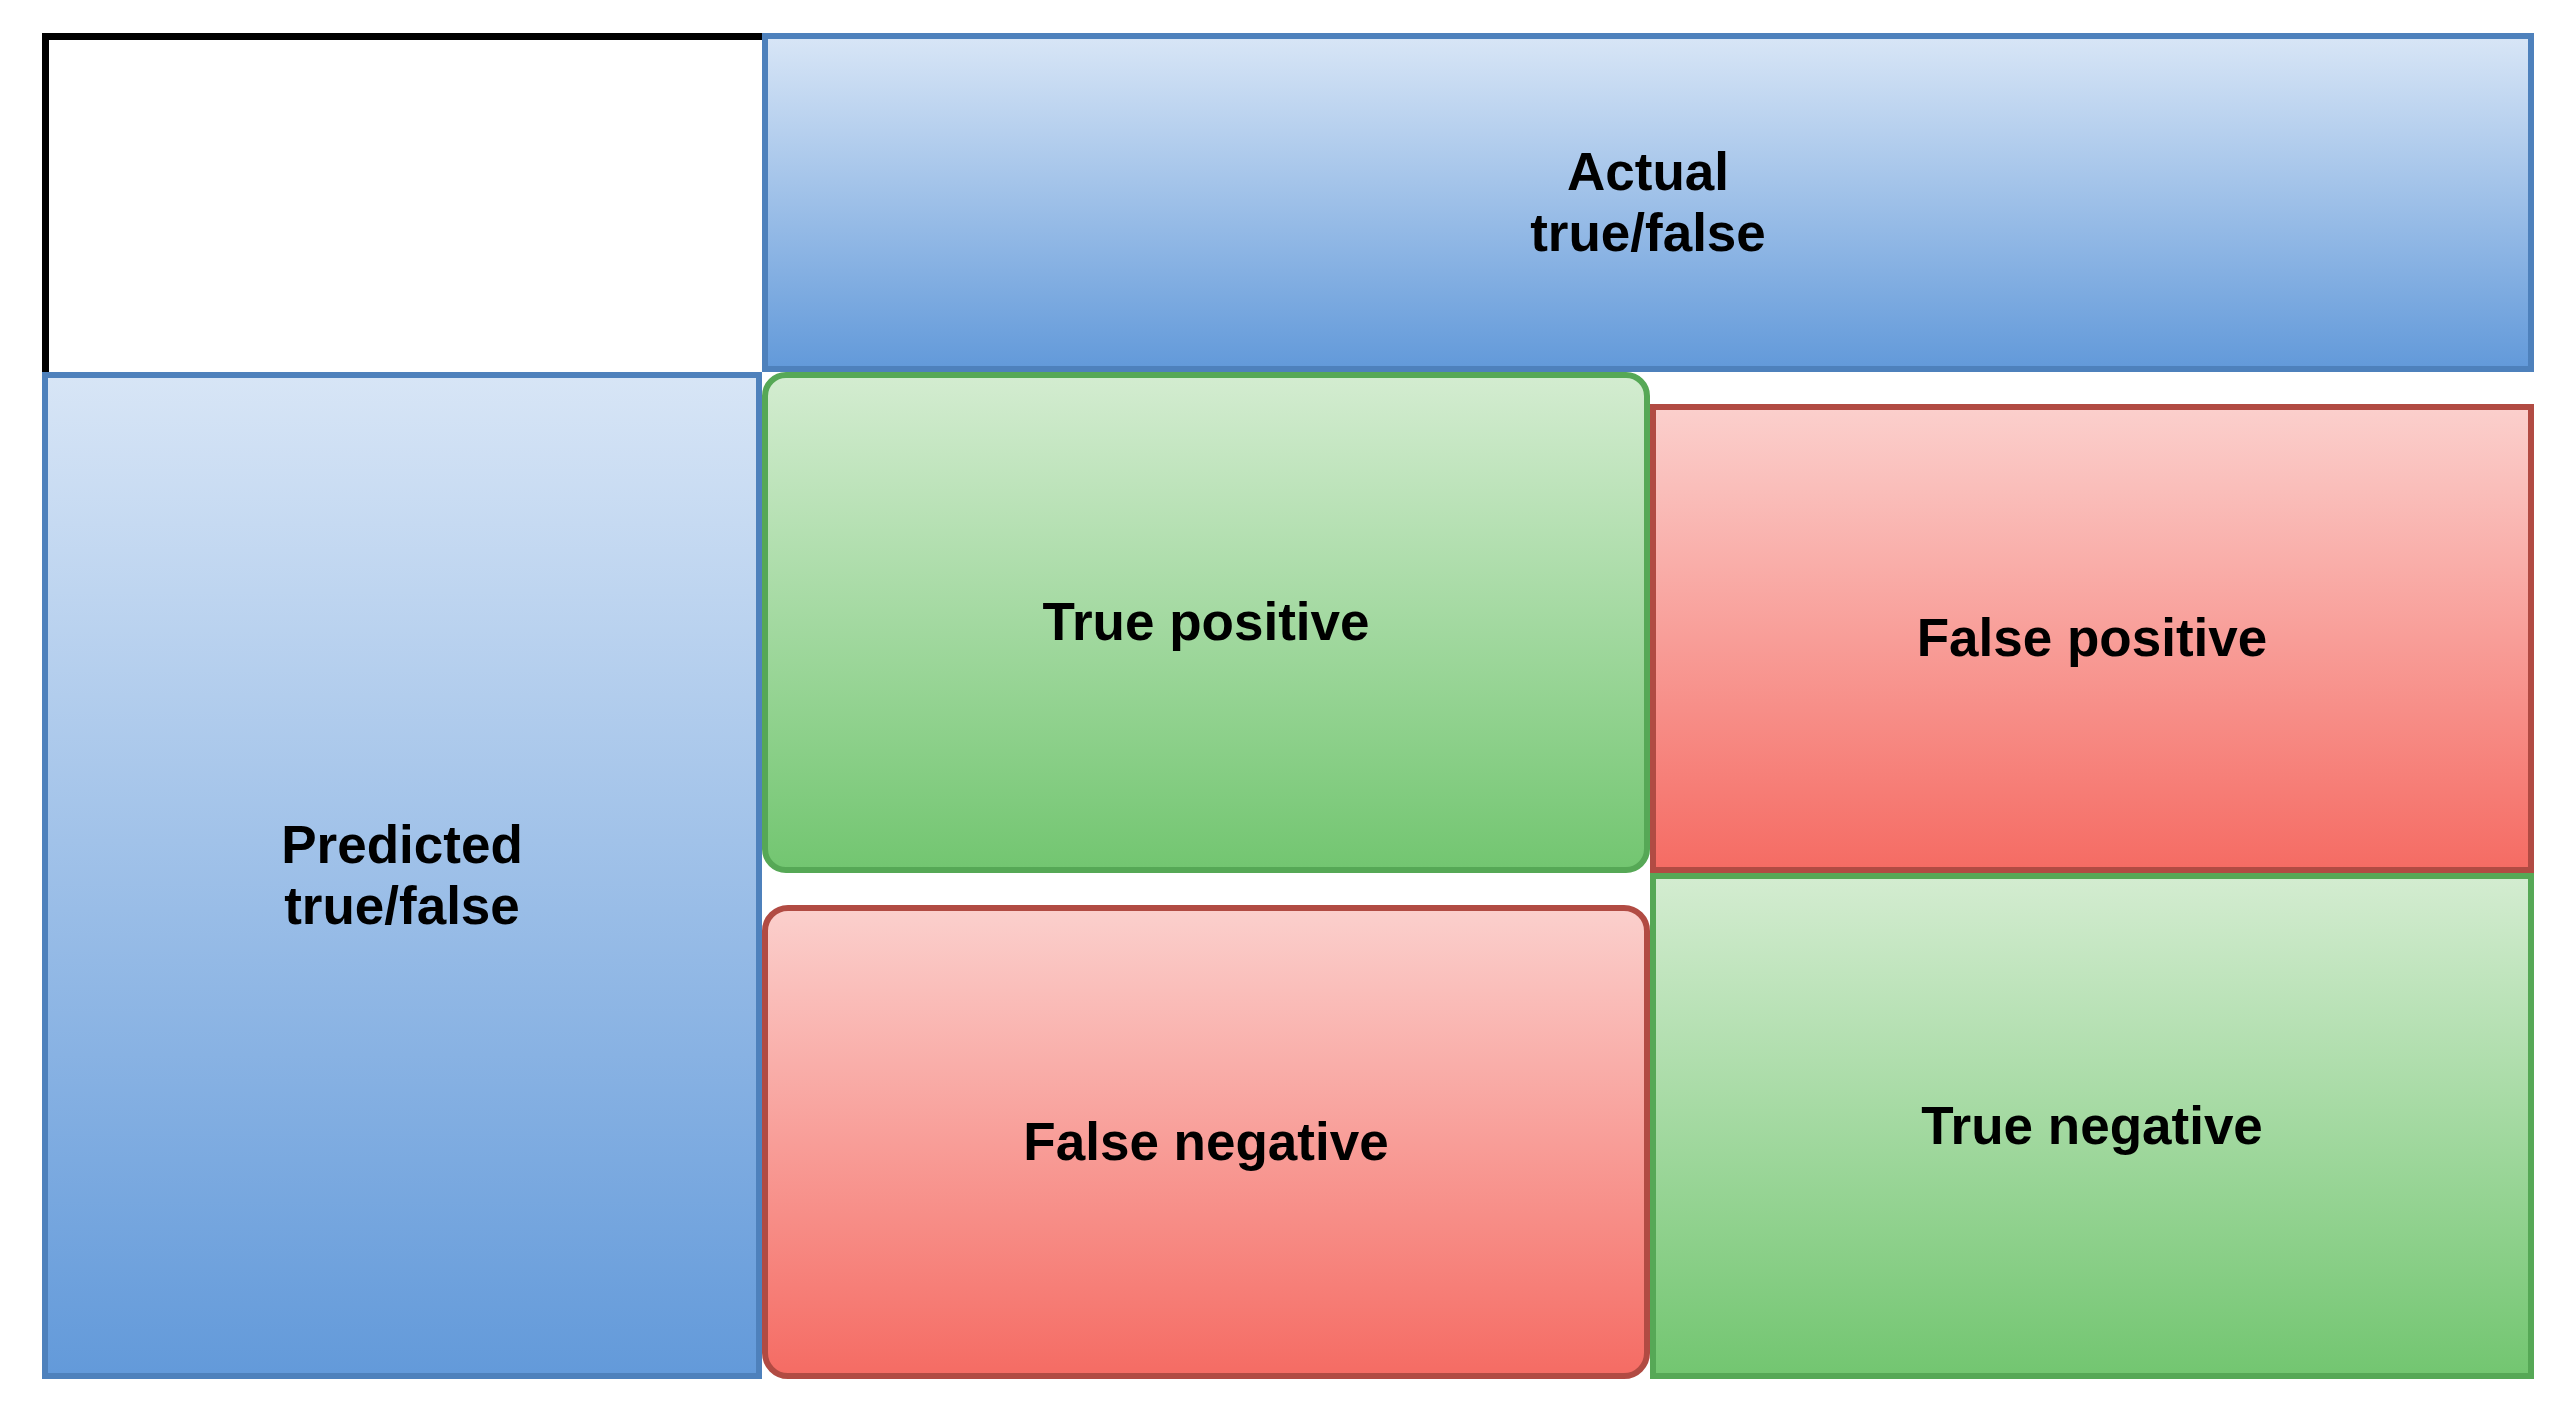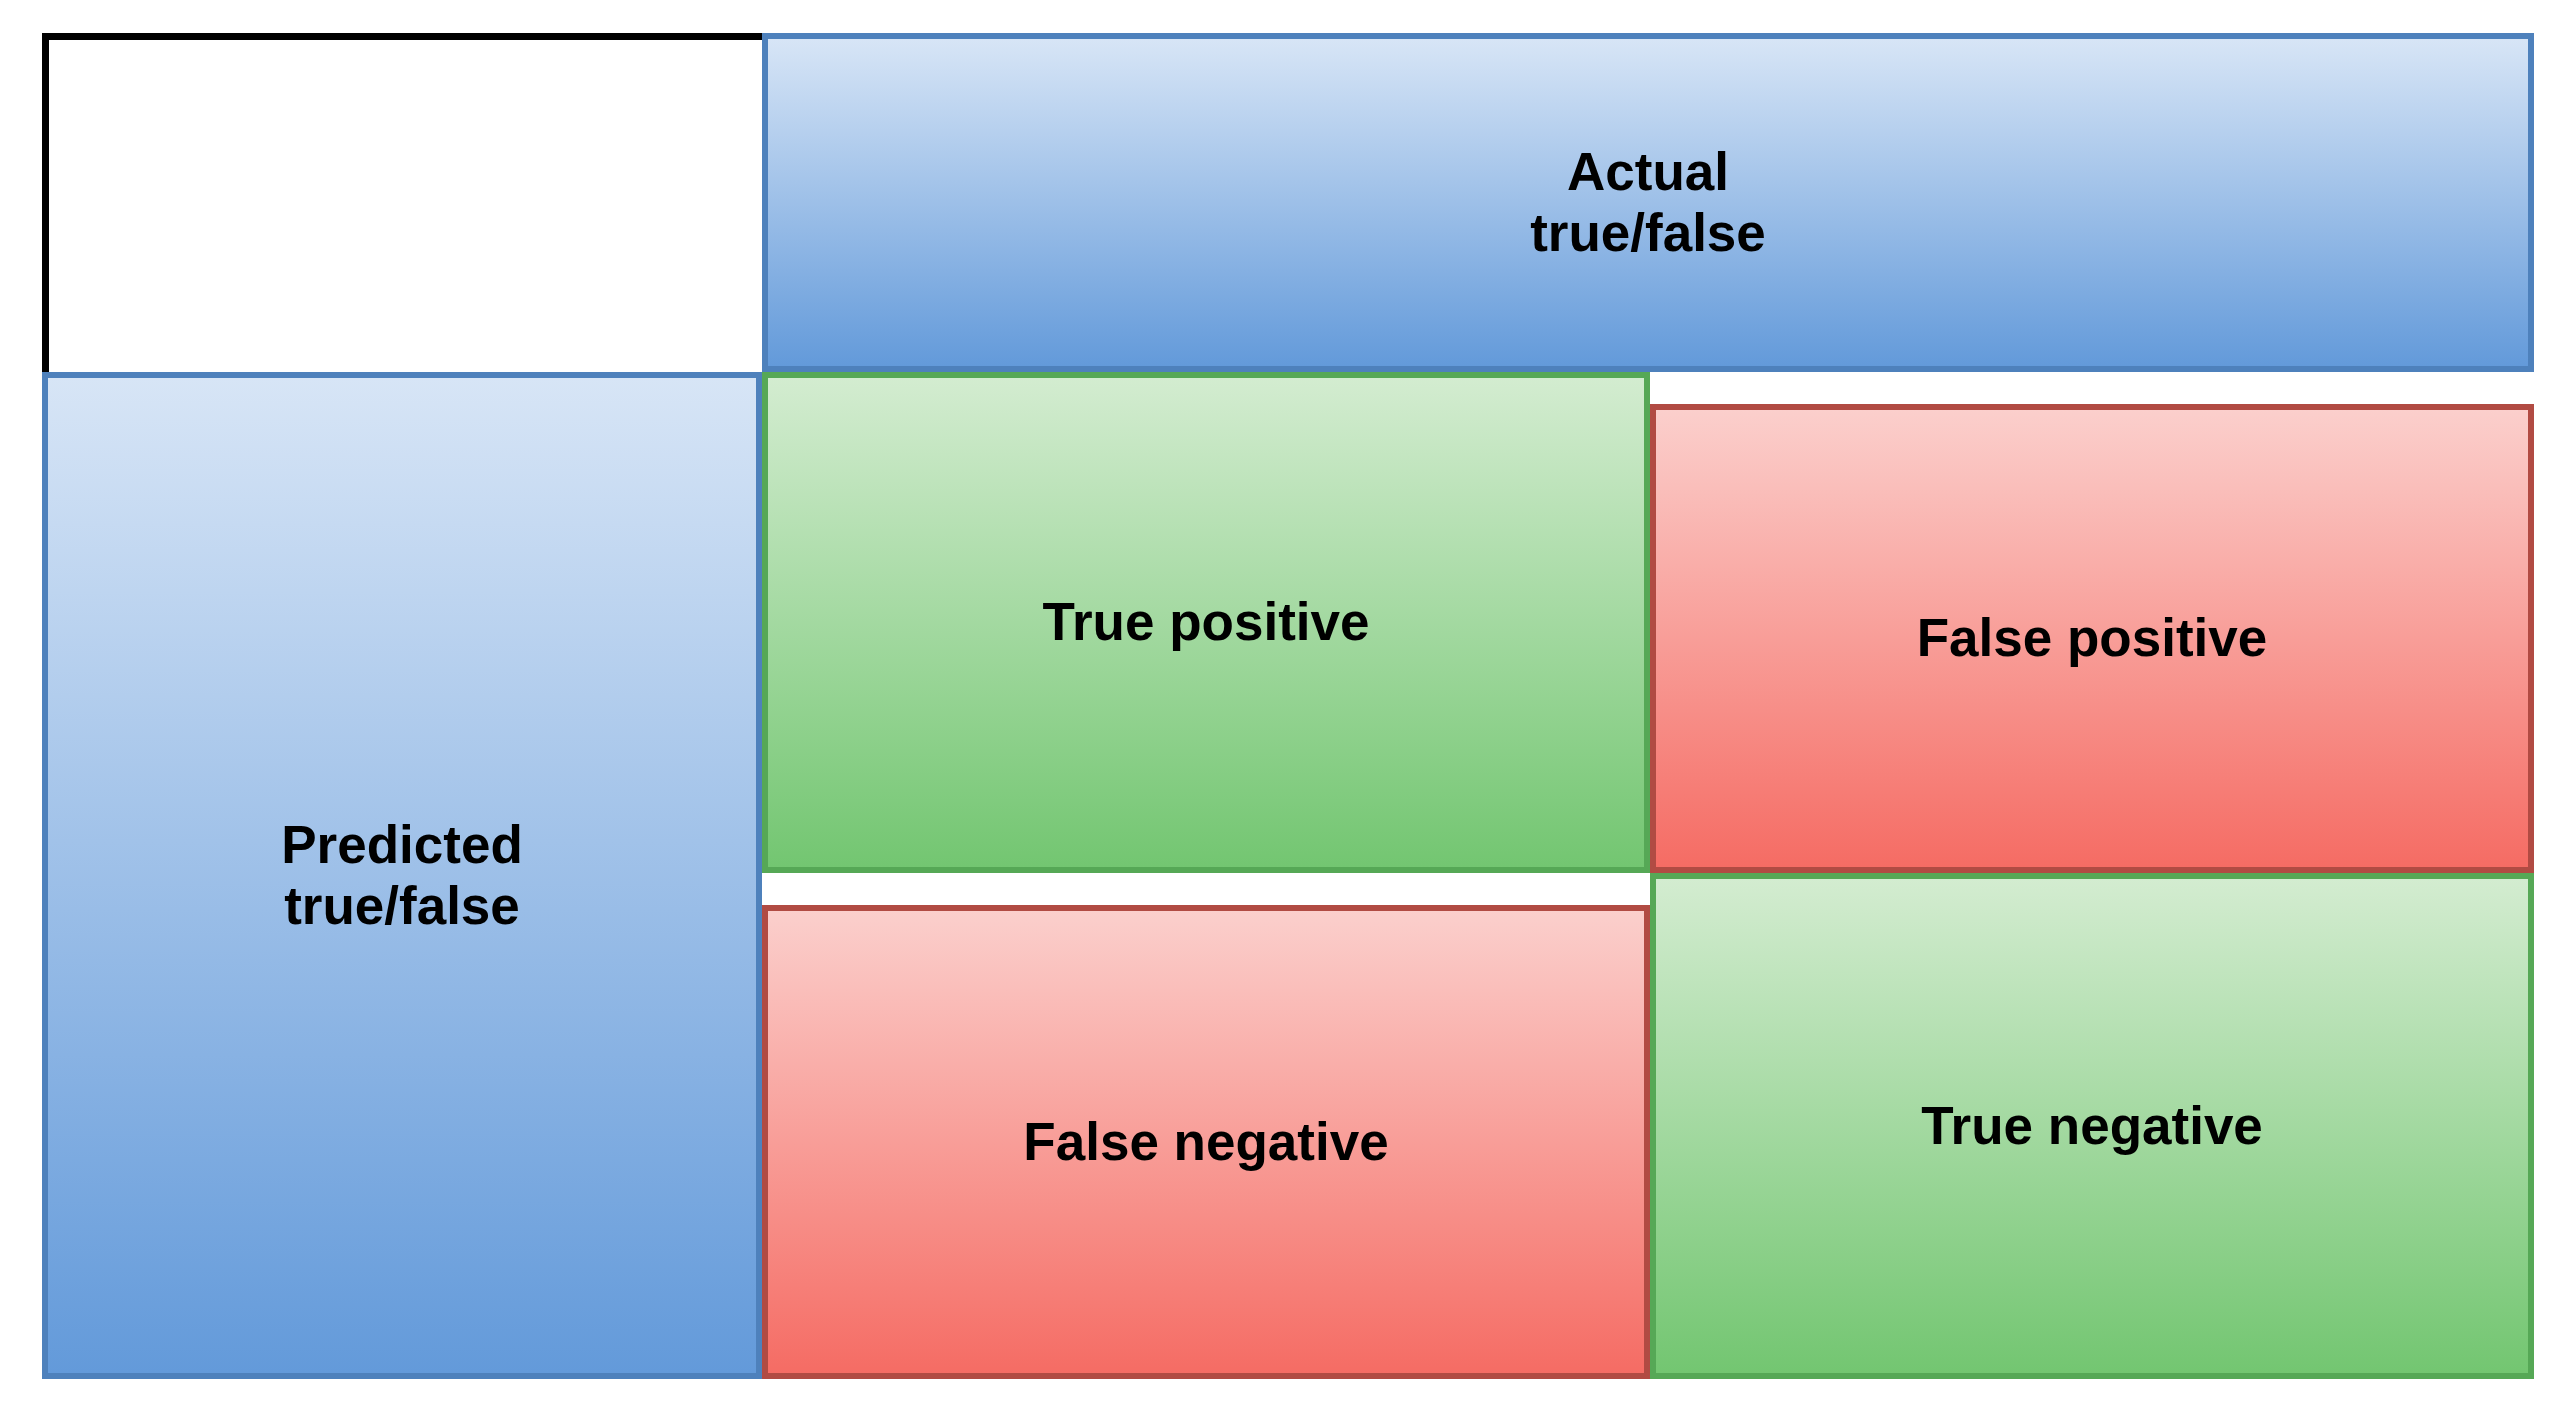--- a/index.html
+++ b/index.html
@@ -55,23 +55,23 @@
   }
   .green {
     background: linear-gradient(to bottom, var(--green-top, #d3ecd0) 0%, var(--green-bottom, #73c671) 100%);
     border: 6px solid var(--green-border, #56a856);
   }
   .red {
     background: linear-gradient(to bottom, var(--red-top, #fbcfcc) 0%, var(--red-bottom, #f56c64) 100%);
     border: 6px solid var(--red-border, #b14b43);
     margin-top: 32px;
   }
-  .tp { grid-column: 2; grid-row: 2; }
+  .tp { grid-column: 2; grid-row: 2; border-radius: 24px; }
   .fp { grid-column: 3; grid-row: 2; }
-  .fn { grid-column: 2; grid-row: 3; }
+  .fn { grid-column: 2; grid-row: 3; border-radius: 26px; }
   .tn { grid-column: 3; grid-row: 3; }
   .line { display: block; }
 </style>
 </head>
 <body>
 
 <div class="matrix">
 
   <div class="cell corner"></div>
 

